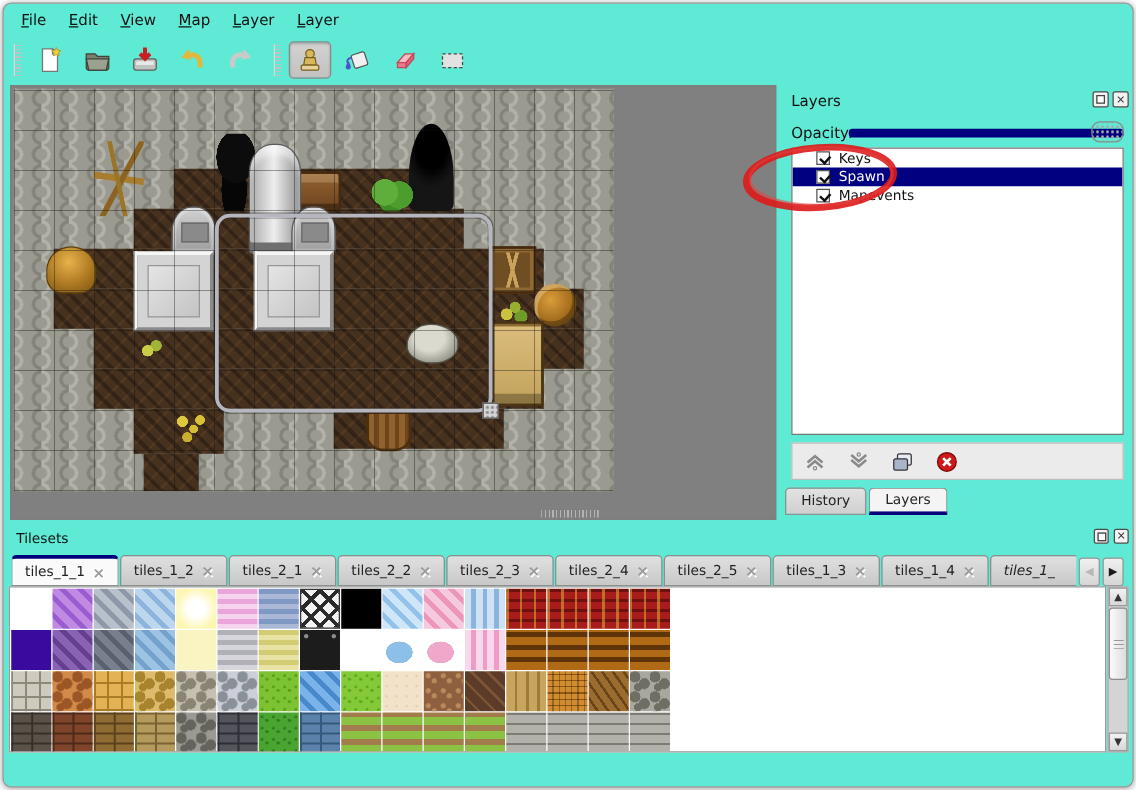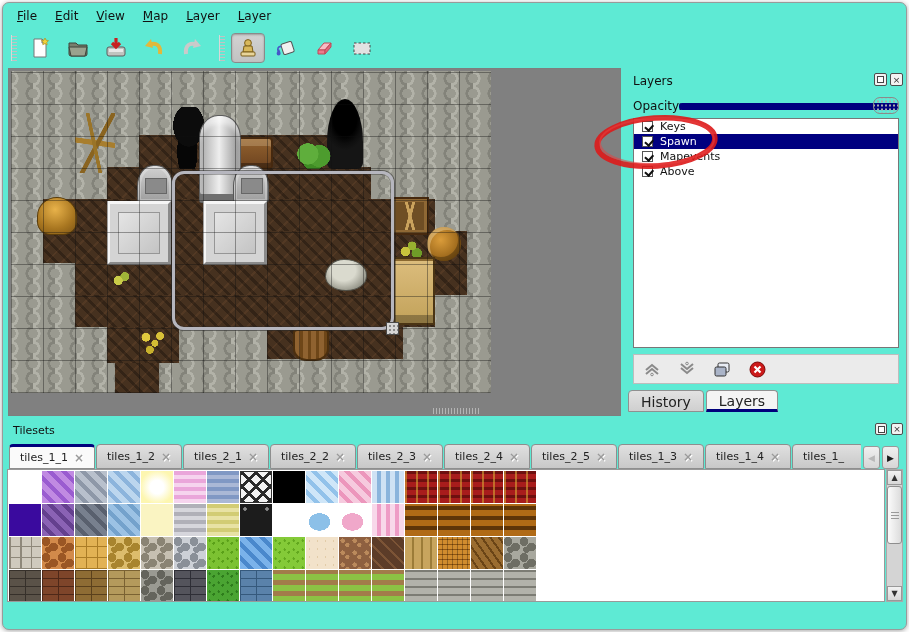--- a/index.html
+++ b/index.html
@@ -78,40 +78,40 @@
   #layers-dock { position:absolute; left:622px; top:65px; width:284px; height:350px; }
   .dock-title { position:absolute; font-size:12px; color:#111; }
   .win-mini-btn { position:absolute; width:13px; height:13px; border:1px solid #4c4c4c; border-radius:2px; background:#f2f2f2; display:flex; align-items:center; justify-content:center; font-size:9px; color:#333; }
   .mini-float-inner { position:relative; width:7px; height:7px; }
   .mini-float-inner::before { content:""; position:absolute; right:0; top:0; width:5px; height:5px; border:1px solid #444; background:#fff; }
   .mini-float-inner::after { content:""; position:absolute; left:0; bottom:0; width:5px; height:5px; border:1px solid #444; background:#fff; }
   #opacity-label { position:absolute; left:8px; top:31px; font-size:12px; color:#111; }
   #opacity-track { position:absolute; left:54px; top:35px; width:220px; height:7px; background:#00007e; border-radius:3px; }
   #opacity-handle { position:absolute; left:248px; top:29px; width:26px; height:17px; background:linear-gradient(#f4f4f4,#d2d2d2); border:1px solid #8a8a8a; border-radius:7px; background-image:radial-gradient(circle at 2px 2px,#aaa 0 .8px,transparent 1.4px); background-size:4px 4px; background-position:center; }
   #layer-listbox { position:absolute; left:8px; top:50px; width:266px; height:230px; background:#fff; border:1px solid #777; overflow:hidden; }
-  .layer-row { position:relative; height:15px; display:flex; align-items:center; padding-left:8px; font-size:11px; color:#111; }
+  .layer-row { position:relative; height:15px; display:flex; align-items:center; padding-left:19px; font-size:11px; color:#111; }
   .layer-row.selected { background:#000080; color:#fff; }
   .cb { width:11px; height:11px; border:1px solid #555; background:#fff; margin-right:7px; position:relative; flex:0 0 auto; }
   .cb.checked::after { content:""; position:absolute; left:1.5px; top:1.5px; width:6px; height:3.5px; border-left:2px solid #111; border-bottom:2px solid #111; transform:rotate(-48deg); }
   #layer-btnrow { position:absolute; left:8px; top:286px; width:266px; height:30px; border:1px solid #bdbdbd; display:flex; align-items:center; gap:15px; padding-left:8px; background:#ebebeb; }
   .lyr-btn { width:20px; height:18px; display:flex; align-items:center; justify-content:center; }
   #dock-tabs { position:absolute; left:3px; top:322px; display:flex; }
-  .dock-tab { height:22px; padding:3px 12px 0; font-size:14px; color:#222; background:linear-gradient(#e2e2e2,#cfcfcf); border:1px solid #909090; border-radius:4px 4px 0 0; margin-right:2px; }
+  .dock-tab { height:22px; padding:3px 12px 0; font-size:11px; color:#222; background:linear-gradient(#e2e2e2,#cfcfcf); border:1px solid #909090; border-radius:4px 4px 0 0; margin-right:2px; }
   .dock-tab.active { background:#f4f4f4; border-bottom:3px solid #00007c; padding-top:2px; }
 
   
   #annotation { position:absolute; left:583px; top:105px; width:142px; height:68px; pointer-events:none; }
 
   
   #tilesets-dock { position:absolute; left:0; top:416px; width:905px; height:186px; }
   #tilesets-title { position:absolute; left:10px; top:5px; font-size:11px; color:#111; }
   #ts-tabbar { position:absolute; left:6px; top:25px; width:852px; height:25px; display:flex; overflow:hidden; }
   .ts-tab { flex:0 0 auto; width:86px; height:25px; display:flex; align-items:center; justify-content:center; gap:6px; font-size:11px; color:#222; background:linear-gradient(#e0e0e0,#c8c8c8); border:1px solid #8e8e8e; border-radius:4px 4px 0 0; margin-right:1px; }
   .ts-tab.active { background:#fafafa; border-top:3px solid #00007c; font-weight:normal; }
-  .ts-tab.truncated { width:72px; overflow:hidden; justify-content:flex-start; padding-left:10px; }
+  .ts-tab.truncated { width:72px; overflow:hidden; justify-content:flex-start; padding-left:10px;font-style:italic; }
   .ts-close { color:#9a9a9a; font-size:12px; font-weight:bold; text-shadow:1px 1px 0 #fff; }
   .ts-scrollbtn { position:absolute; top:27px; width:17px; height:23px; background:linear-gradient(#f0f0f0,#d6d6d6); border:1px solid #999; border-radius:3px; display:flex; align-items:center; justify-content:center; font-size:9px; }
   #ts-left { left:860px; color:#b8b8b8; }
   #ts-right { left:879px; color:#1a1a1a; }
   #palette-box { position:absolute; left:4px; top:50px; width:878px; height:133px; background:#fff; border:1px solid #999; overflow:hidden; }
   #palette-grid { position:absolute; left:1px; top:1px; display:grid; grid-template-columns:repeat(16,32px); grid-auto-rows:32px; gap:1px; }
   .tile { width:32px; height:32px; }
   #palette-scroll { position:absolute; left:883px; top:50px; width:17px; height:133px; background:#d4d4d4; border:1px solid #aaa; }
   .sb-btn { position:absolute; left:0; width:15px; height:15px; background:linear-gradient(#f2f2f2,#d8d8d8); border:1px solid #999; display:flex; align-items:center; justify-content:center; font-size:8px; color:#333; }
   #sb-thumb { position:absolute; left:0; top:16px; width:15px; height:58px; background:linear-gradient(90deg,#fbfbfb,#dcdcdc); border:1px solid #8e8e8e; border-radius:3px; }
@@ -300,24 +300,20 @@
           <span class="cb checked"></span>
           <span>Keys</span>
         </div>
         <div class="layer-row selected">
           <span class="cb checked"></span>
           <span>Spawn</span>
         </div>
         <div class="layer-row">
           <span class="cb checked"></span>
           <span>Mapevents</span>
-        </div>
-        <div class="layer-row">
-          <span class="cb checked"></span>
-          <span>Above</span>
         </div>
       </div>
     <div id="layer-btnrow">
       <span class="lyr-btn">
           <svg width="18" height="16" viewBox="0 0 18 16">
             <path d="M3 9l6-5 6 5" fill="none" stroke="#8a8a8a" stroke-width="2"></path>
             <path d="M3 13l6-5 6 5" fill="none" stroke="#8a8a8a" stroke-width="2"></path>
             <circle cx="9" cy="13.5" r="1.3" fill="none" stroke="#8a8a8a"></circle>
           </svg>
         </span>

